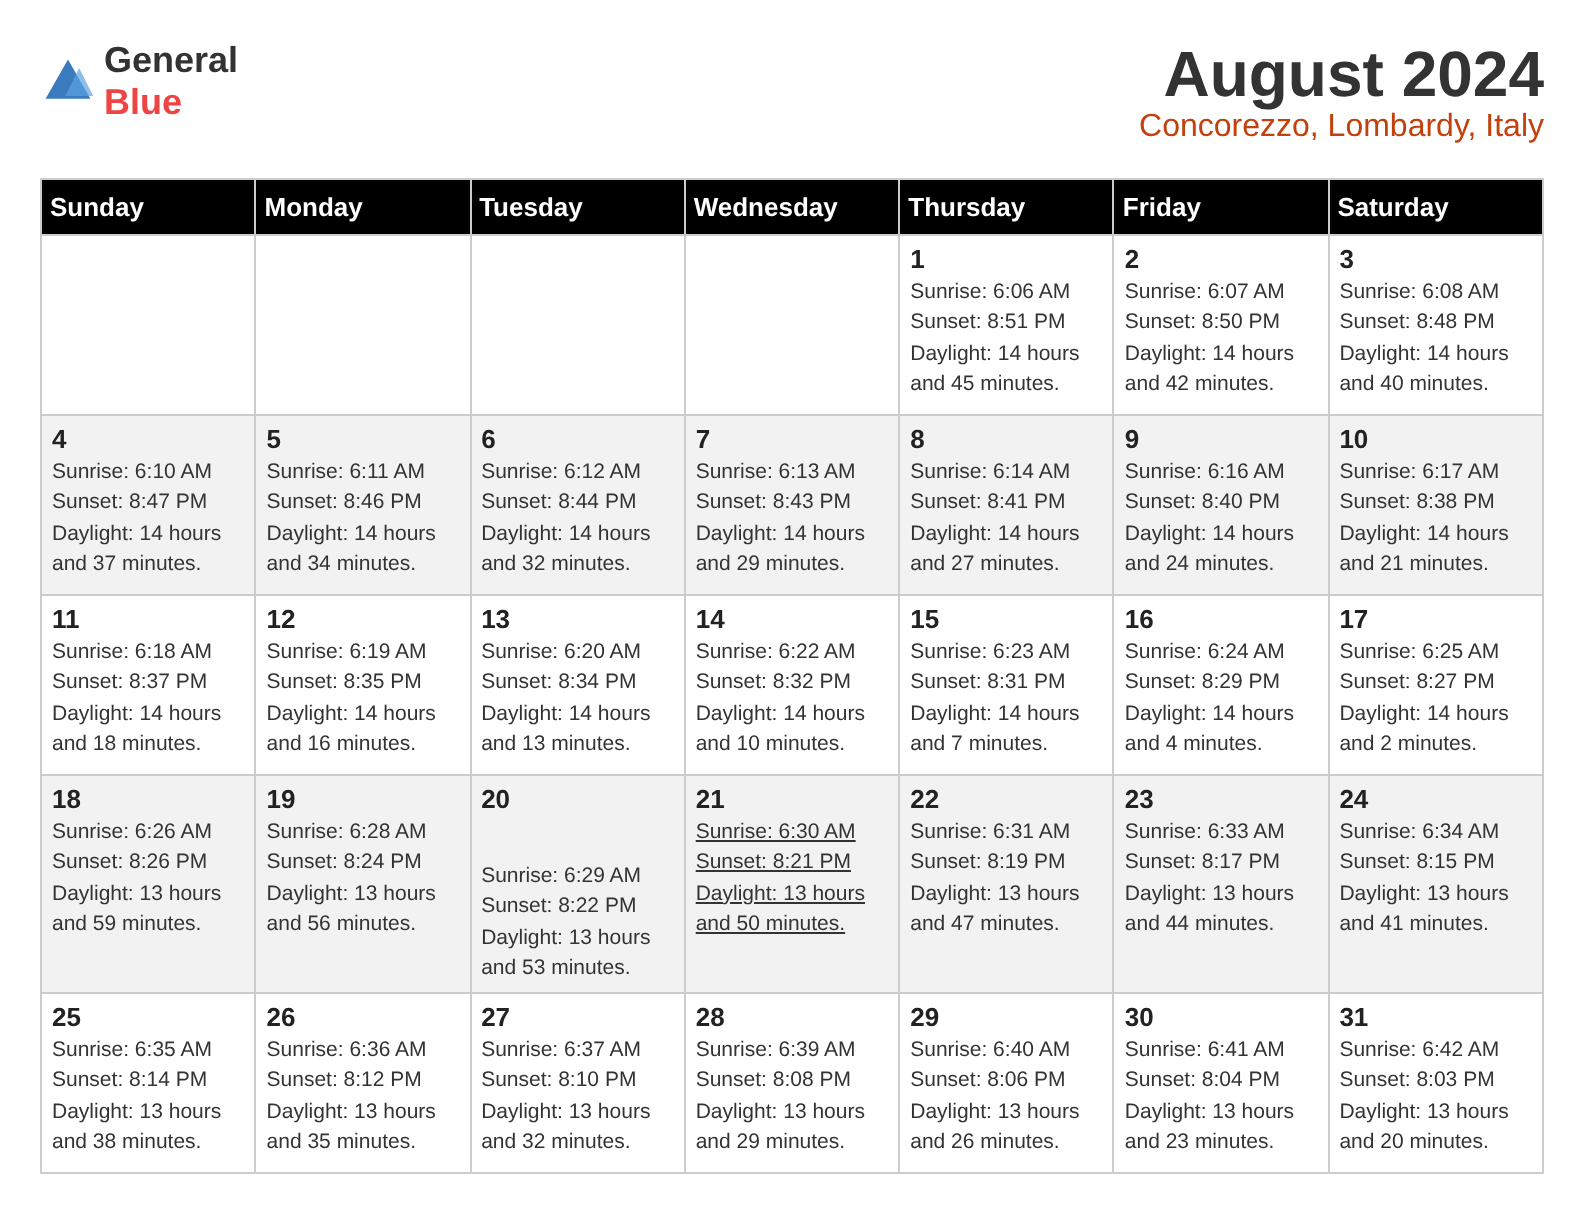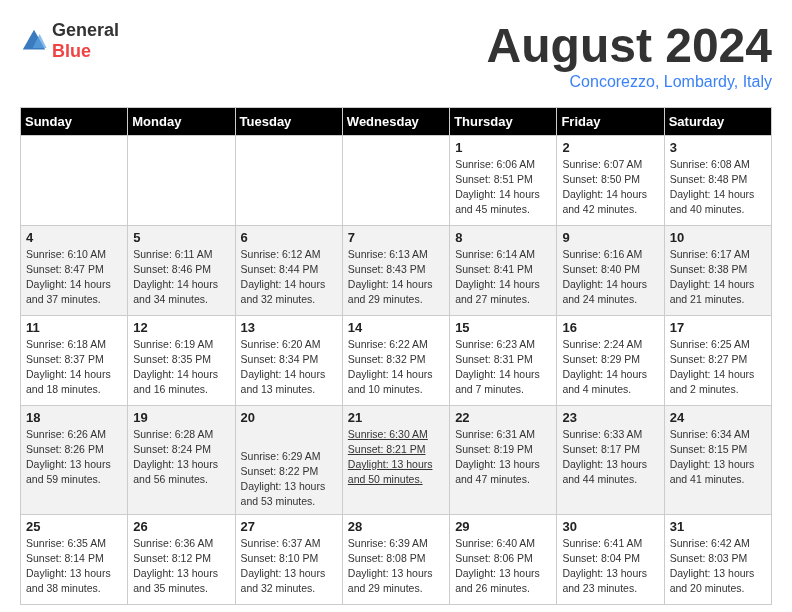--- a/index.html
+++ b/index.html
@@ -33,28 +33,28 @@
       color: #ef4444;
     }
     .logo-icon {
       width: 28px;
       height: 28px;
     }
     .title-block {
       text-align: right;
     }
     .month-year {
-      font-size: 48px;
+      font-size: 32px;
       font-weight: bold;
       color: #333;
       line-height: 1.1;
     }
     .location {
       font-size: 16px;
-      color: #3b82f6;
+      color: #c2410c;
     }
     table {
       width: 100%;
       border-collapse: collapse;
     }
     thead tr {
       background-color: #000000;
     }
     thead th {
       color: #fff;
@@ -235,21 +235,21 @@
         </td>
         <td>
           <div class="day-number">15</div>
           <div class="day-info" style="white-space: pre-line;">Sunrise: 6:23 AM
 Sunset: 8:31 PM
 Daylight: 14 hours
 and 7 minutes.</div>
         </td>
         <td>
           <div class="day-number">16</div>
-          <div class="day-info" style="white-space: pre-line;">Sunrise: 2:24 AM
+          <div class="day-info" style="white-space: pre-line;">Sunrise: 6:24 AM
 Sunset: 8:29 PM
 Daylight: 14 hours
 and 4 minutes.</div>
         </td>
         <td>
           <div class="day-number">17</div>
           <div class="day-info" style="white-space: pre-line;">Sunrise: 6:25 AM
 Sunset: 8:27 PM
 Daylight: 14 hours
 and 2 minutes.</div>

